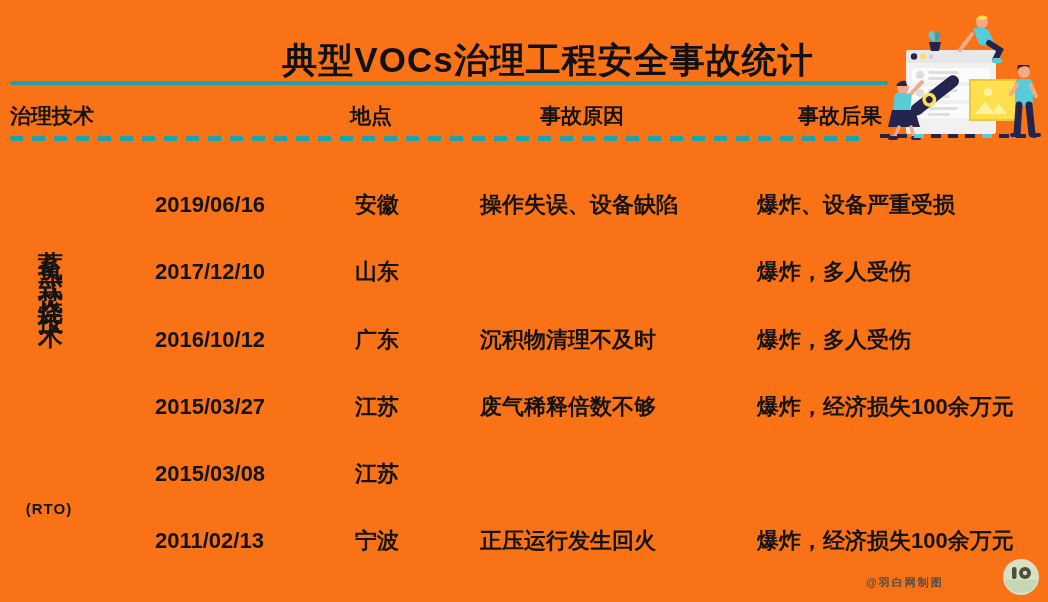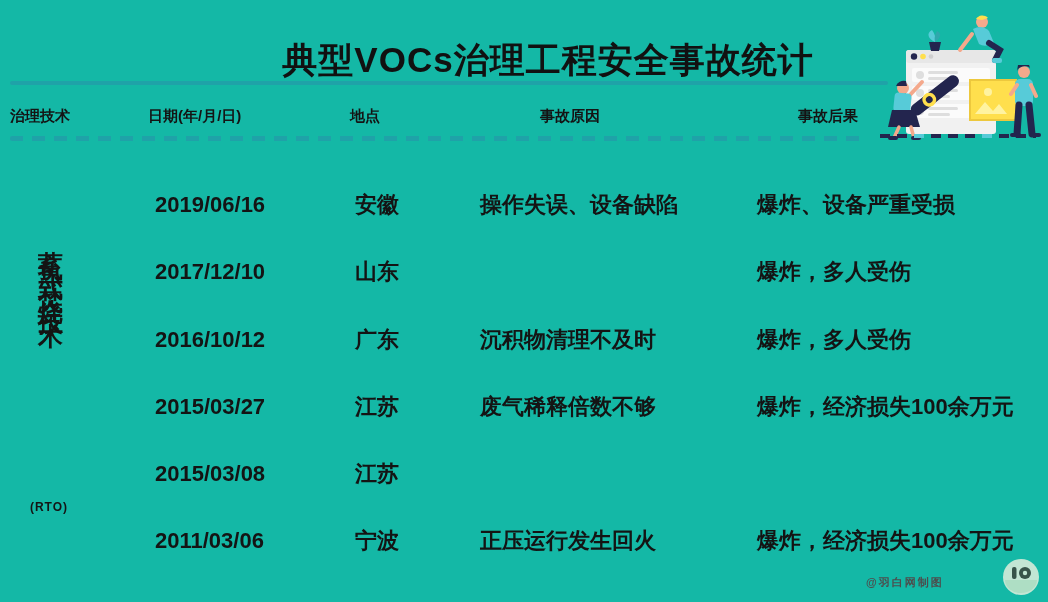--- a/index.html
+++ b/index.html
@@ -1,47 +1,47 @@
 <!DOCTYPE html>
 <html><head>
 <meta charset="utf-8">
 <style>
   html,body{margin:0;padding:0;background:#ffffff;}
   .page{
-    position:relative;width:1048px;height:602px;background:#14b8a6;overflow:hidden;
+    position:relative;width:1048px;height:602px;background:#f97316;overflow:hidden;
     font-family:"Liberation Sans","DejaVu Sans",sans-serif;color:#141414;
   }
   .title{
     position:absolute;top:14px;left:0;right:0;text-align:center;
     font-size:35px;font-weight:800;letter-spacing:1px;transform:translateX(24px);
     color:#111;
   }
   .rule-solid{
     position:absolute;top:81px;left:10px;width:878px;height:4px;
     background:#1fa2a8;border-radius:2px;
   }
   .rule-dashed{
     position:absolute;top:136px;left:10px;width:856px;height:5px;
     background:repeating-linear-gradient(90deg,#1fa2a8 0 13px,transparent 13px 22px);
     border-radius:2px;
   }
-  .hdr{position:absolute;top:101px;height:30px;line-height:30px;font-size:15px;font-weight:800;white-space:nowrap;}
+  .hdr{position:absolute;top:101px;height:30px;line-height:30px;font-size:21px;font-weight:800;white-space:nowrap;}
   .hdr.h0{left:10px}
   .hdr.h1{left:148px}
   .hdr.h2{left:350px}
   .hdr.h3{left:540px}
   .hdr.h4{left:798px}
   .tech-vert{
     position:absolute;left:35px;top:230px;height:290px;
     writing-mode:vertical-rl;text-orientation:upright;
     font-size:25px;font-weight:800;letter-spacing:12px;white-space:nowrap;
   }
   .tech-abbr{
     position:absolute;left:16px;top:500px;width:66px;text-align:center;
-    font-size:12px;font-weight:700;letter-spacing:1px;
+    font-size:15px;font-weight:700;letter-spacing:1px;
   }
   .row{position:absolute;left:0;width:100%;height:34px;line-height:34px;}
   .row .cell{position:absolute;font-size:22px;font-weight:800;white-space:nowrap;}
   .cell.date{left:155px}
   .cell.loc{left:355px}
   .cell.cause{left:480px}
   .cell.cons{left:757px}
   .r0{top:188px}.r1{top:255px}.r2{top:323px}.r3{top:390px}.r4{top:457px}.r5{top:524px}
   .illus{position:absolute;left:876px;top:4px;width:170px;height:142px;}
   .credit{
@@ -135,21 +135,20 @@
       <path d="M143 101 l-2 29 M153 101 l3 29" stroke="#23254e" stroke-width="7" stroke-linecap="round"></path>
       <rect x="134" y="129" width="11" height="4" rx="2" fill="#23254e"></rect>
       <rect x="154" y="129" width="11" height="4" rx="2" fill="#23254e"></rect>
     </g>
   </svg>
 
   <div class="rule-solid"></div>
   <div class="rule-dashed"></div>
 
   <div class="hdr h0">治理技术</div>
-  <div class="hdr h1">日期(年/月/日)</div>
   <div class="hdr h2">地点</div>
   <div class="hdr h3">事故原因</div>
   <div class="hdr h4">事故后果</div>
 
   <div class="tech-vert">蓄热式焚烧技术</div>
   <div class="tech-abbr">(RTO)</div>
 
   <div class="row r0">
     <span class="cell date">2019/06/16</span>
     <span class="cell loc">安徽</span>
@@ -171,21 +170,21 @@
     <span class="cell date">2015/03/27</span>
     <span class="cell loc">江苏</span>
     <span class="cell cause">废气稀释倍数不够</span>
     <span class="cell cons">爆炸，经济损失100余万元</span>
   </div>
   <div class="row r4">
     <span class="cell date">2015/03/08</span>
     <span class="cell loc">江苏</span>
   </div>
   <div class="row r5">
-    <span class="cell date">2011/03/06</span>
+    <span class="cell date">2011/02/13</span>
     <span class="cell loc">宁波</span>
     <span class="cell cause">正压运行发生回火</span>
     <span class="cell cons">爆炸，经济损失100余万元</span>
   </div>
 
   <div class="credit">@羽白网制图</div>
   <svg class="logo" viewBox="0 0 42 42" aria-hidden="true">
     <circle cx="21" cy="22" r="18" fill="#d6ecda"></circle>
     <path d="M5 25 a16 13 0 0 0 32 0 z" fill="#bfe3c8"></path>
     <rect x="12" y="12" width="4.5" height="12" rx="2" fill="#3c4a41"></rect>

